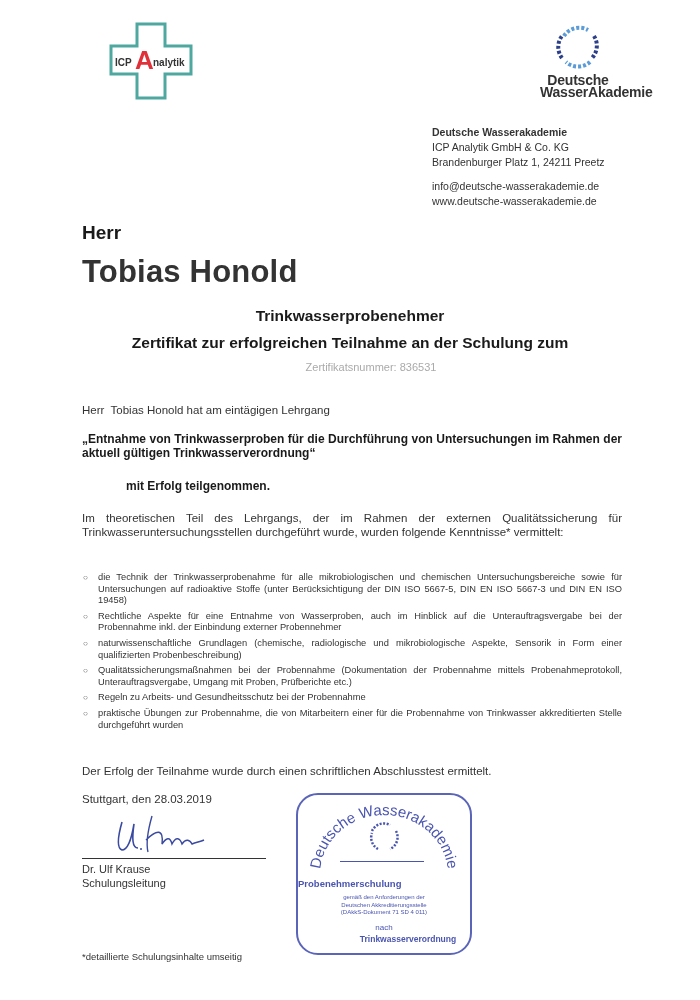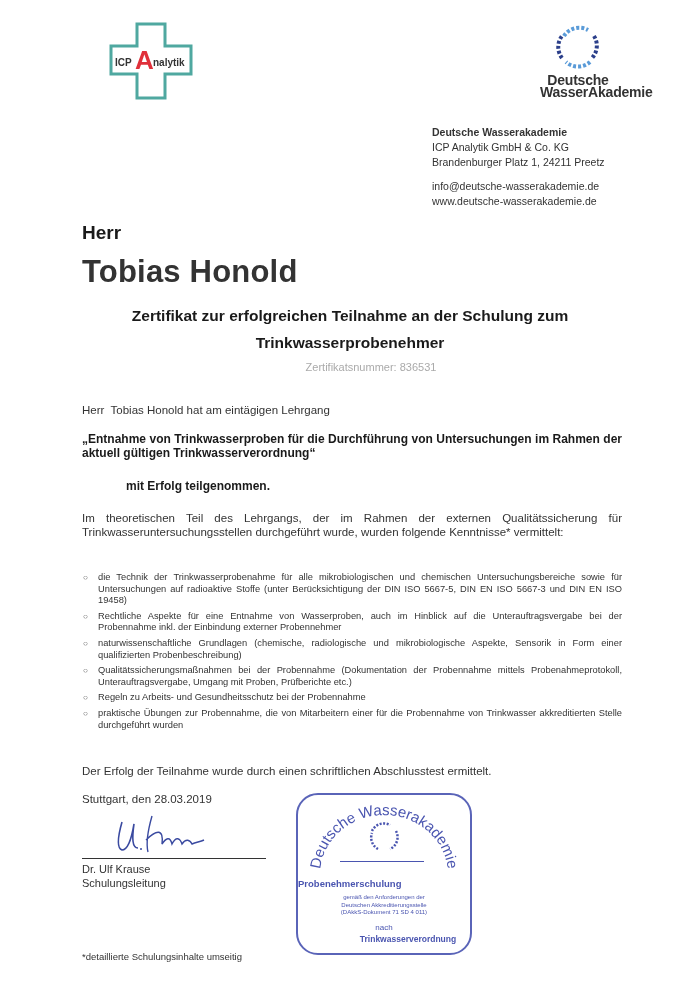--- a/index.html
+++ b/index.html
@@ -72,22 +72,22 @@
   <div>Brandenburger Platz 1, 24211 Preetz</div>
   <div class="gap"></div>
   <div>info@deutsche-wasserakademie.de</div>
   <div>www.deutsche-wasserakademie.de</div>
 </div>
 
 <div id="salutation" class="abs">Herr</div>
 <div id="name" class="abs">Tobias Honold</div>
 
 <div id="cert-title" class="abs">
+  <div>Trinkwasserprobenehmer</div>
   <div>Zertifikat zur erfolgreichen Teilnahme an der Schulung zum</div>
-  <div>Trinkwasserprobenehmer</div>
 </div>
 <div id="cert-number" class="abs">Zertifikatsnummer: 836531</div>
 
 <div id="intro" class="abs" style="white-space:pre;text-align:center;">Herr  Tobias Honold hat am eintägigen Lehrgang</div>
 <div id="course" class="abs">„Entnahme von Trinkwasserproben für die Durchführung von Untersuchungen im Rahmen der aktuell gültigen Trinkwasserverordnung“</div>
 <div id="success" class="abs">mit Erfolg teilgenommen.</div>
 <div id="theory" class="abs">Im theoretischen Teil des Lehrgangs, der im Rahmen der externen Qualitätssicherung für Trinkwasseruntersuchungsstellen durchgeführt wurde, wurden folgende Kenntnisse* vermittelt:</div>
 
 <ul id="topics" class="abs">
   <li><span class="bullet">○</span><span>die Technik der Trinkwasserprobenahme für alle mikrobiologischen und chemischen Untersuchungsbereiche sowie für Untersuchungen auf radioaktive Stoffe (unter Berücksichtigung der DIN ISO 5667-5, DIN EN ISO 5667-3 und DIN EN ISO 19458)</span></li>

